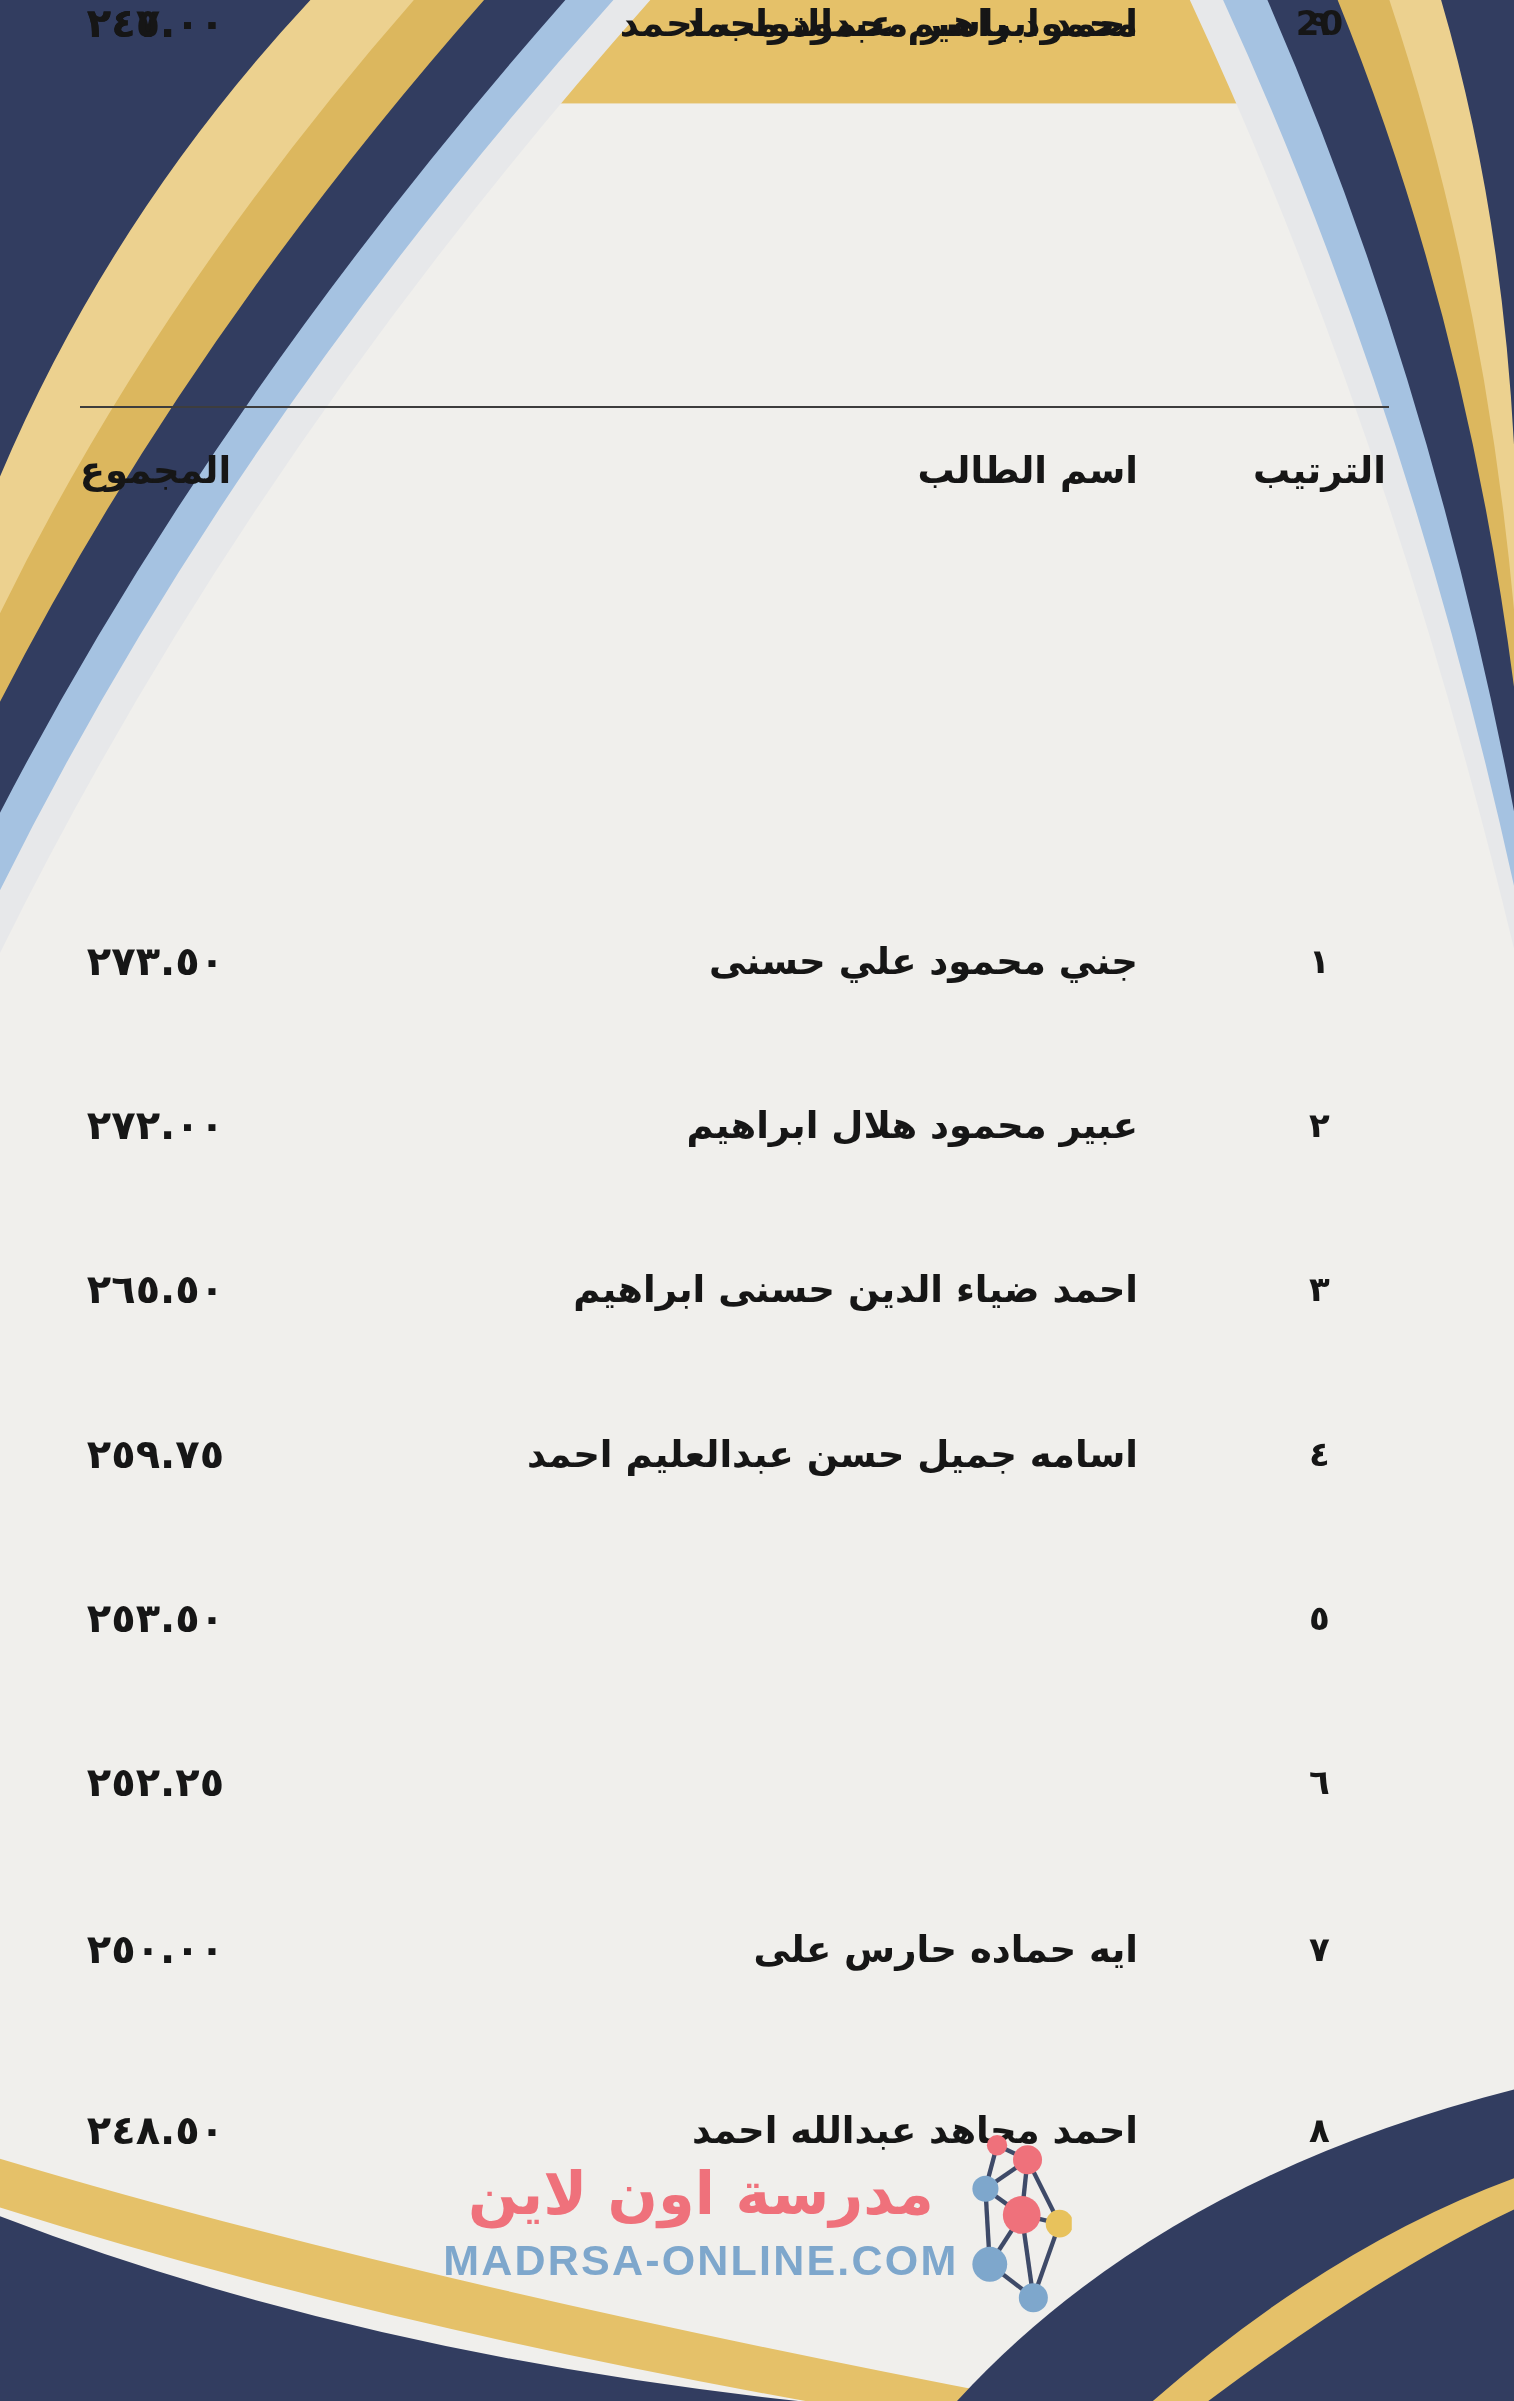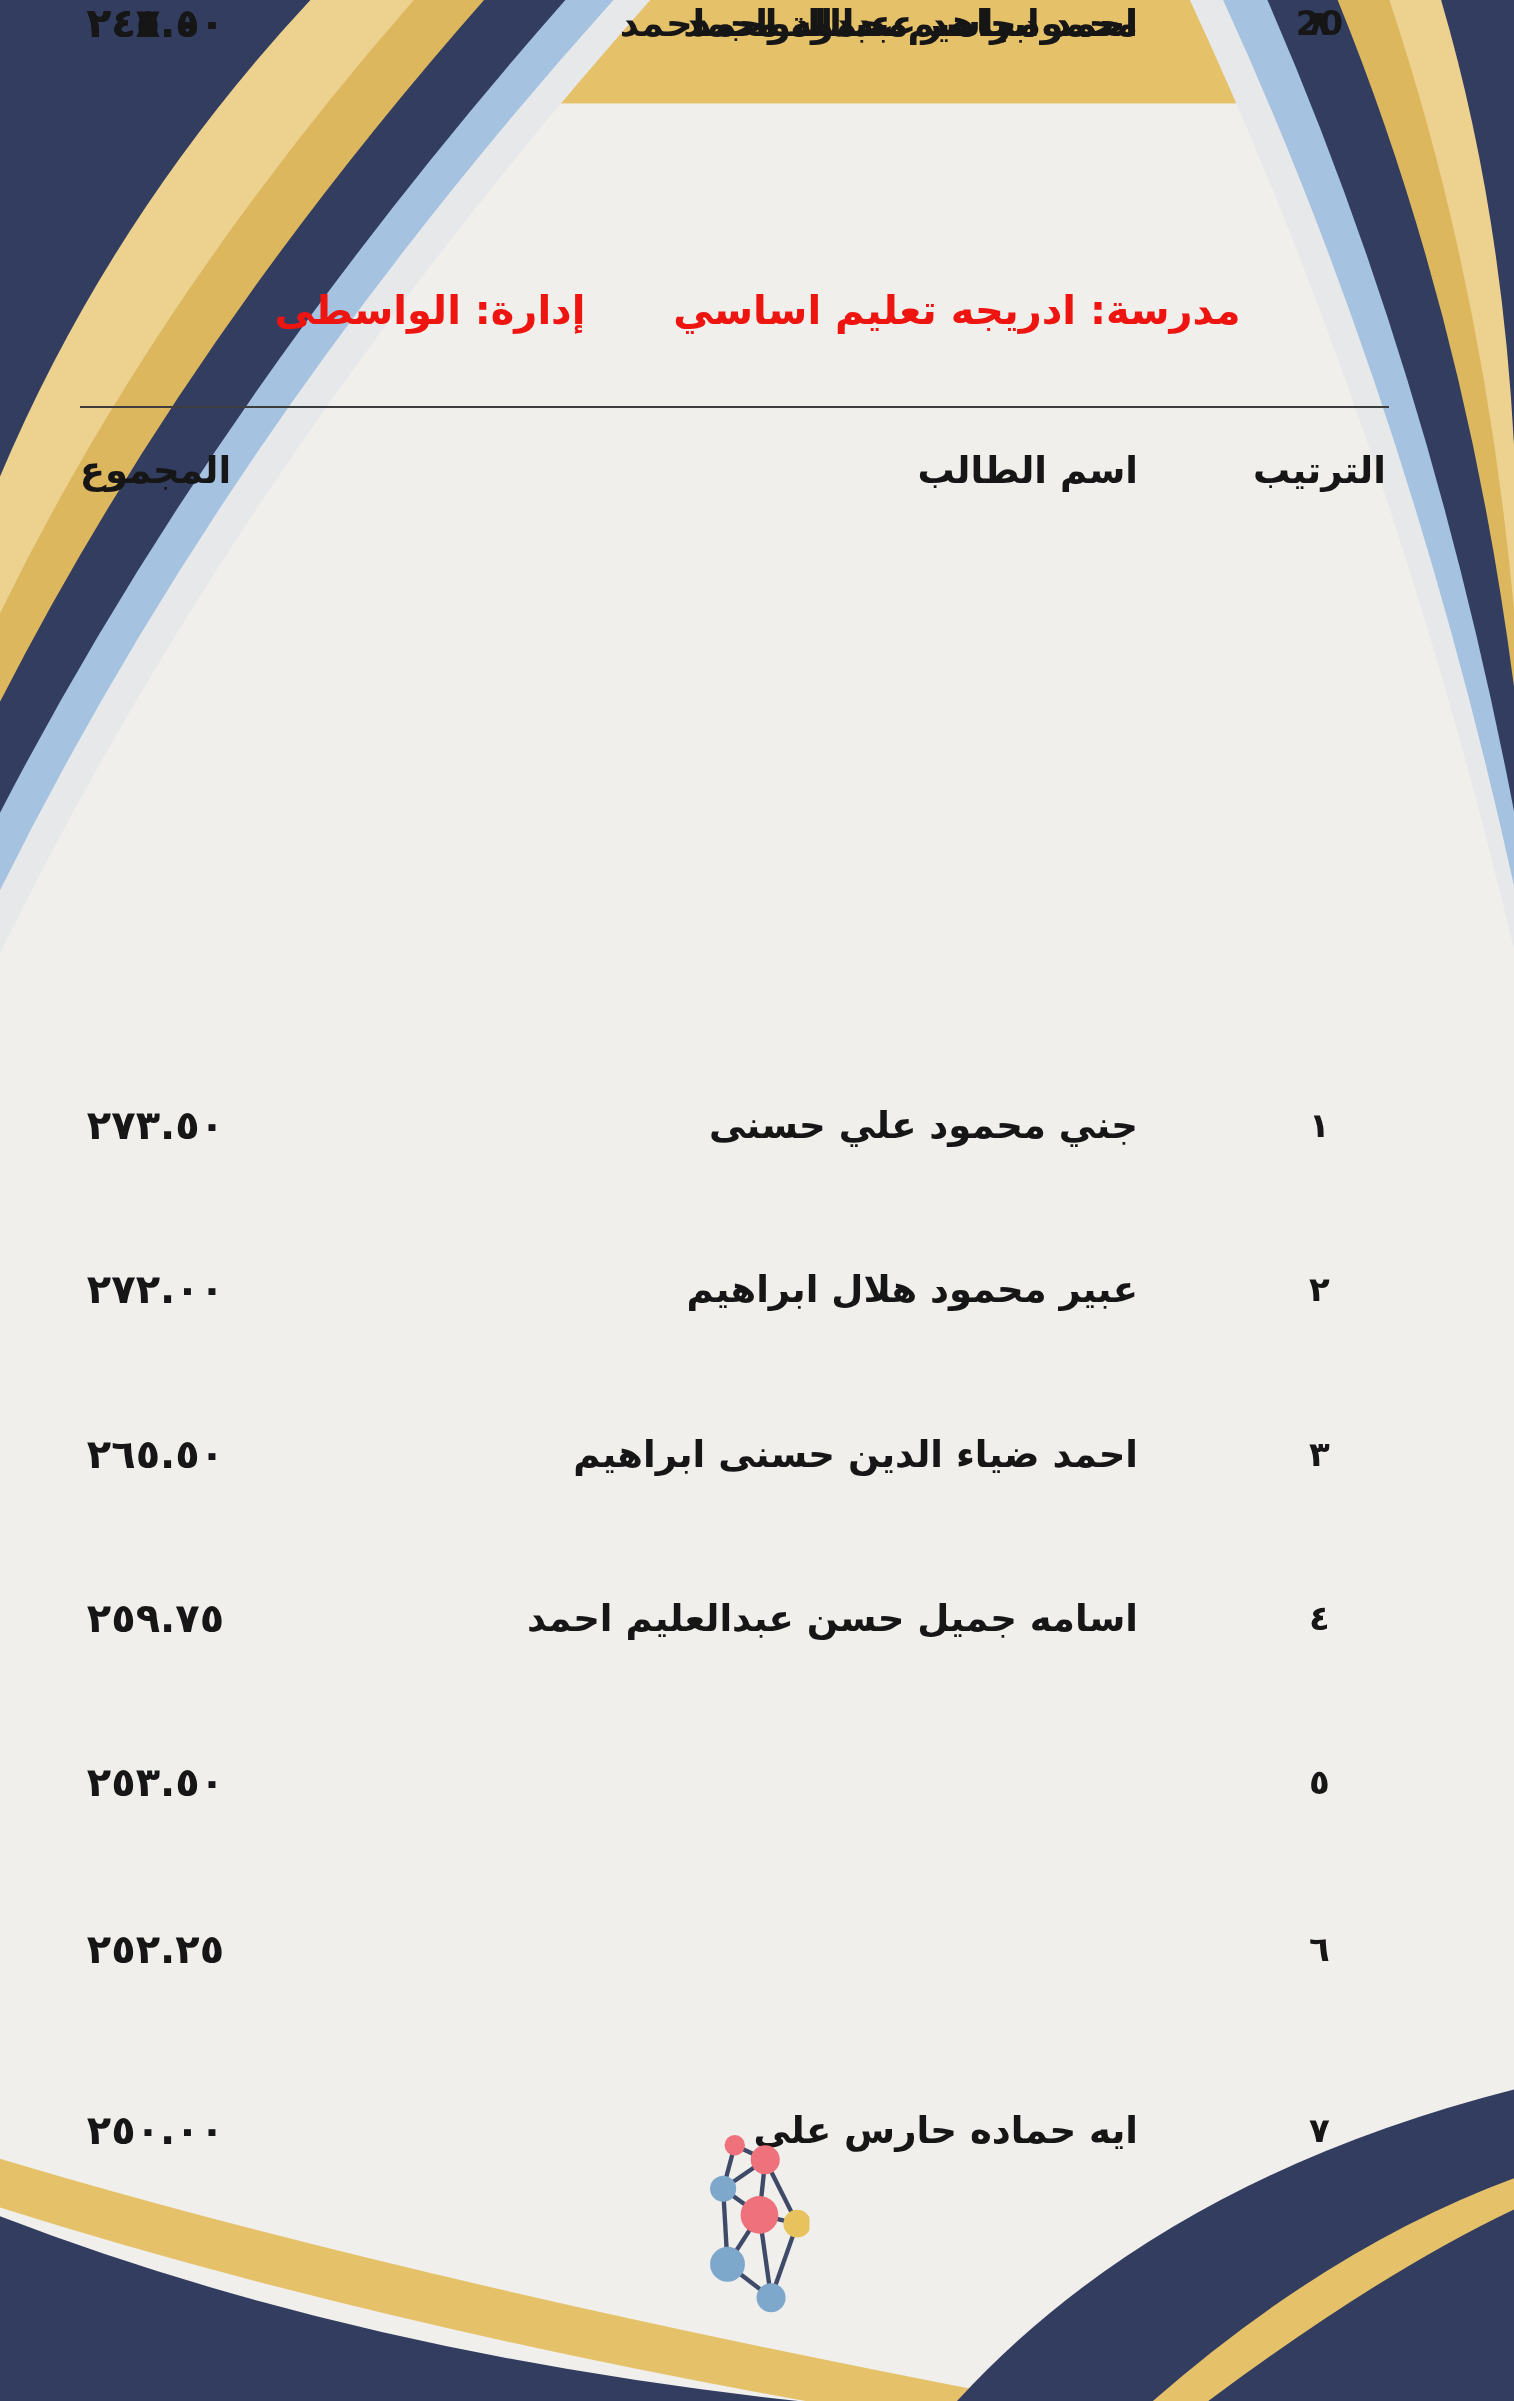--- a/index.html
+++ b/index.html
@@ -93,24 +93,20 @@
     <path d="M0,3000 Q480,3185 1080,3250 L0,3250 Z" fill="#323d60"></path>
     <path d="M0,2922 Q560,3090 1400,3250 L1090,3250 Q480,3140 0,2988 Z" fill="#e5c169"></path>
 
     <path d="M2050,2828 Q1570,2950 1295,3250 L2050,3250 Z" fill="#323d60"></path>
     <path d="M2050,2948 Q1800,3040 1560,3250 L1635,3250 Q1870,3075 2050,2990 Z" fill="#e5c169"></path>
   </svg>
 
   <div class="layer">
 
 
-    <div class="subtitle">
-      <span class="school">مدرسة: ادريجه تعليم اساسي</span>
-      <span class="admin">إدارة: الواسطى</span>
-    </div>
 
     <div class="divider"></div>
 
     <div class="table-header">
       <div class="cell rank">الترتيب</div>
       <div class="cell name">اسم الطالب</div>
       <div class="cell total">المجموع</div>
     </div>
 
     <div class="row">
@@ -179,17 +175,21 @@
           <path d="M88,242 L124,140"></path>
         </g>
         <circle cx="38" cy="32" r="14" fill="#ef717b"></circle>
         <circle cx="80" cy="52" r="20" fill="#ef717b"></circle>
         <circle cx="22" cy="92" r="18" fill="#7ea7cc"></circle>
         <circle cx="72" cy="128" r="26" fill="#ef717b"></circle>
         <circle cx="124" cy="140" r="19" fill="#e8c25c"></circle>
         <circle cx="28" cy="196" r="24" fill="#7ea7cc"></circle>
         <circle cx="88" cy="242" r="20" fill="#7ea7cc"></circle>
       </svg>
+      <div class="logo-text">
+        <div class="logo-ar">مدرسة اون لاين</div>
+        <div class="logo-en">MADRSA-ONLINE.COM</div>
+      </div>
     </div>
 
   </div>
 </div>
 
 
 </body></html>

